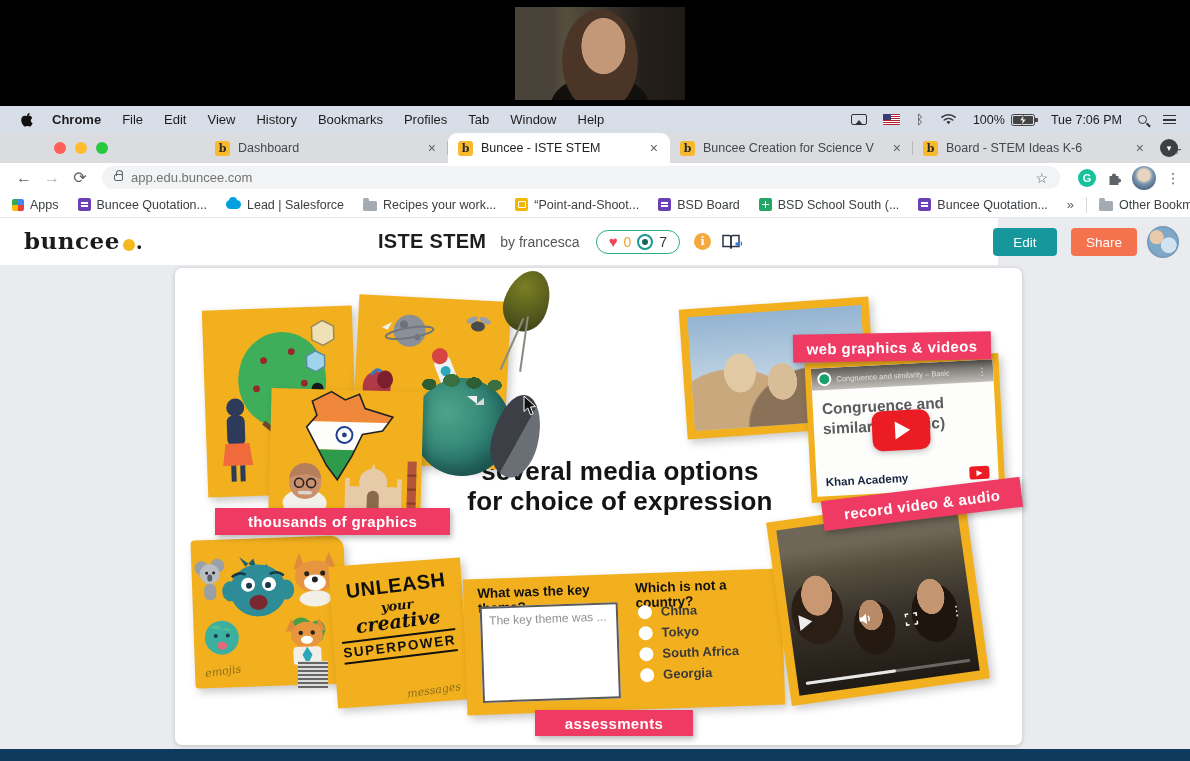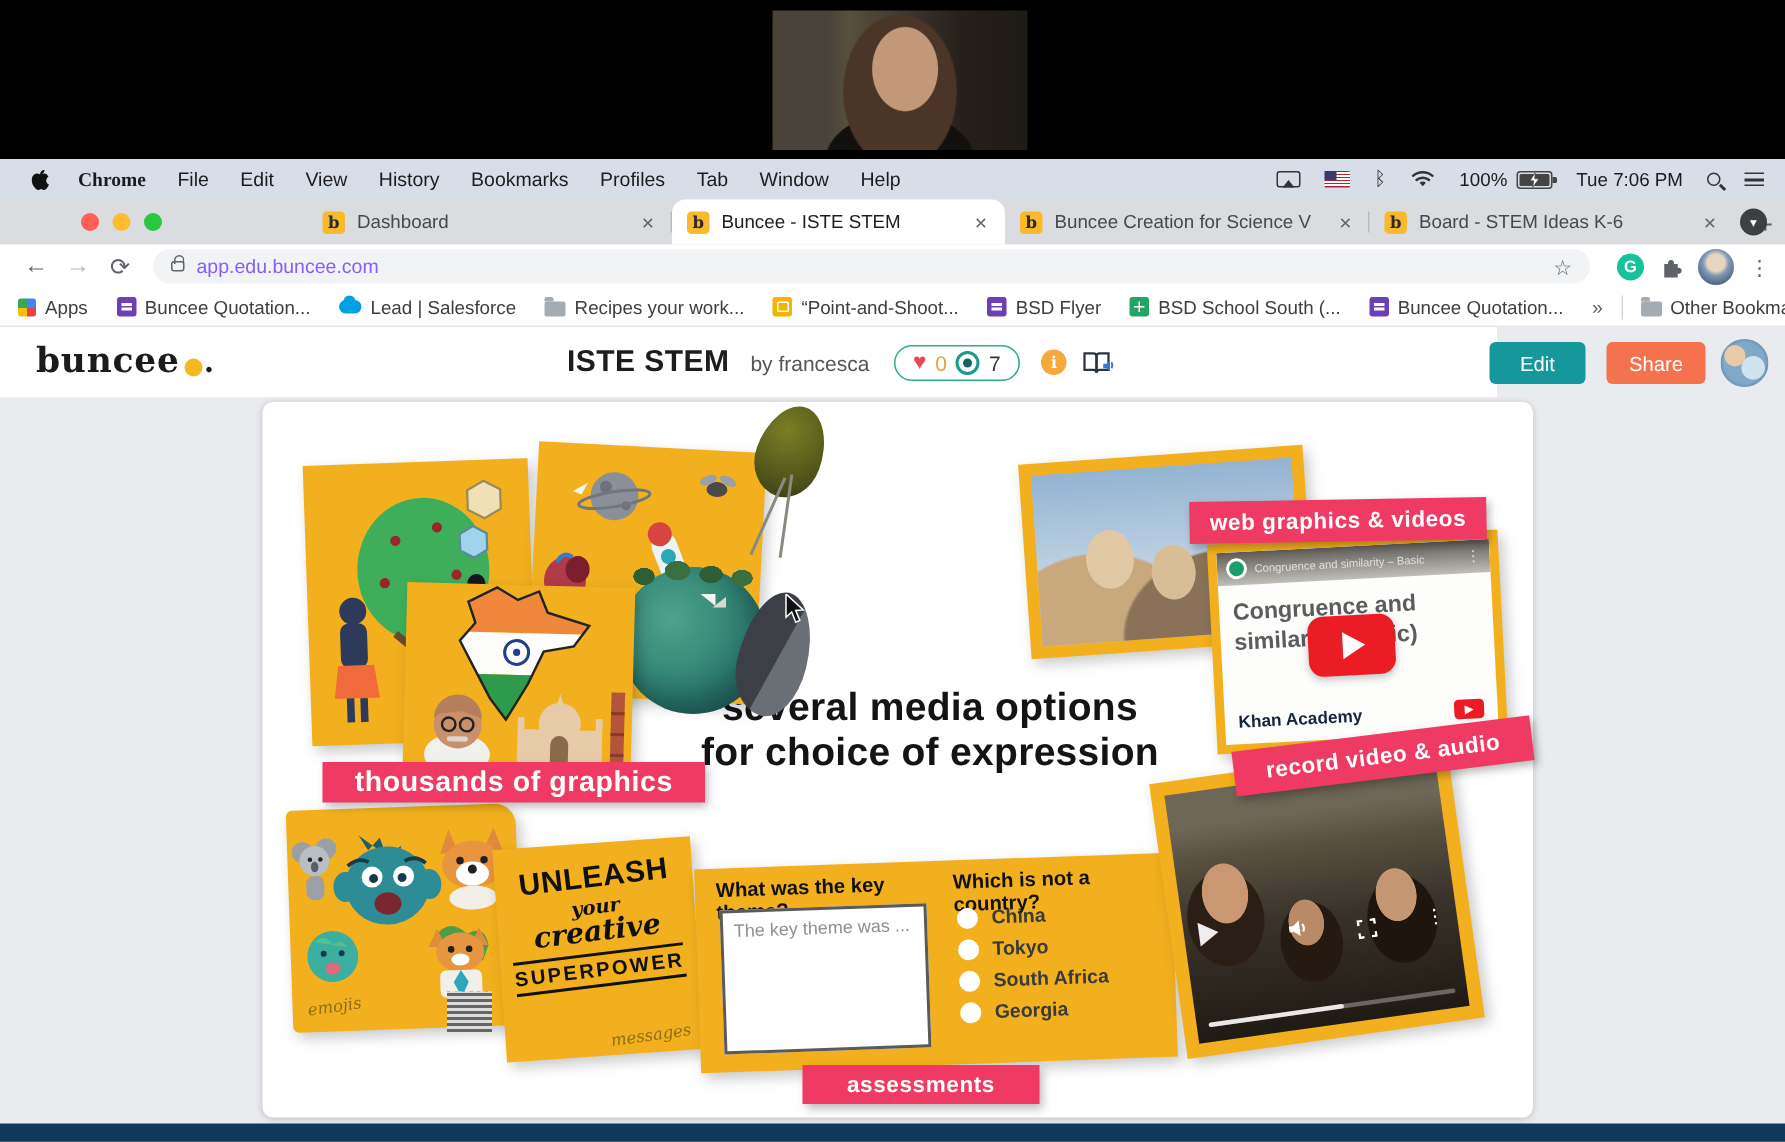--- a/index.html
+++ b/index.html
@@ -13,21 +13,21 @@
       radial-gradient(36px 46px at 52% 42%, #C39879 0 60%, rgba(0,0,0,0) 62%),
       radial-gradient(62px 84px at 50% 58%, #4A3526 0 60%, rgba(0,0,0,0) 62%),
       radial-gradient(70px 46px at 50% 108%, #12100d 0 70%, rgba(0,0,0,0) 72%),
       linear-gradient(90deg, #4A433A 0 22%, #57503F 30%, #3A332C 55%, #241F1A 75%, #1E1A16 100%);
   }
 
   
   #menu-bar { position:absolute; left:0; top:106px; width:1190px; height:27px; background:#D8DEE8;
     display:flex; align-items:center; padding:0 14px; font-size:13px; color:#1c1c1e; }
   .mitem { margin-right:21px; cursor:default; }
-  .mitem.bold { font-weight:700;font-family:Liberation Serif, serif; }
+  .mitem.bold { font-weight:700; }
   .apple-wrap { margin:0 18px 0 6px; display:flex; align-items:center; }
   .mspacer { flex:1; }
   .mi { display:inline-flex; align-items:center; justify-content:center; margin-left:16px; }
   .mtext { margin-left:16px; font-size:12.5px; }
   .flag { width:17px; height:11px; border-radius:1px;
     background: linear-gradient(180deg,#B22234 0 9%,#fff 9% 18%,#B22234 18% 27%,#fff 27% 36%,#B22234 36% 45%,#fff 45% 54%,#B22234 54% 63%,#fff 63% 72%,#B22234 72% 81%,#fff 81% 90%,#B22234 90%); position:relative; }
   .flag::before { content:""; position:absolute; left:0; top:0; width:8px; height:6px; background:#3C3B6E; }
   .bt { font-family:"DejaVu Sans", sans-serif; font-size:13px; color:#333; }
   .battery { position:relative; width:24px; height:12px; border:1px solid #444; border-radius:2.5px; margin-left:6px; }
   .battery::after { content:""; position:absolute; right:-4px; top:3px; width:2.5px; height:4px; background:#444; border-radius:0 1px 1px 0; }
@@ -54,21 +54,21 @@
   .newtab { width:26px; height:26px; display:flex; align-items:center; justify-content:center; color:#5f6368; font-size:17px; margin-left:8px; }
   .tab-search { position:absolute; right:12px; top:6px; width:18px; height:18px; border-radius:50%; background:#3c4043; color:#fff; display:flex; align-items:center; justify-content:center; font-size:9px; }
 
   
   #toolbar { position:absolute; left:0; top:163px; width:1190px; height:29px; background:#fff; display:flex; align-items:center; padding:0 10px; }
   .navbtn { color:#5f6368; font-size:16px; width:28px; text-align:center; }
   .navbtn.dim { color:#b6b9bd; }
   #omnibox { flex:1; height:23px; margin:0 8px; background:#F1F3F4; border-radius:12px; display:flex; align-items:center; padding:0 12px; font-size:13px; }
   .lock { width:9px; height:7px; border:1.4px solid #5f6368; border-radius:2px; position:relative; margin-right:8px; flex:none; }
   .lock::before { content:""; position:absolute; left:1px; top:-5px; width:5px; height:5px; border:1.4px solid #5f6368; border-bottom:none; border-radius:4px 4px 0 0; }
-  .url-domain { color:#8b5cf6; }
+  .url-domain { color:#737373; }
   .url-path { color:#5f6368; }
   #omnibox .star { margin-left:auto; color:#5f6368; font-size:14px; }
   .ext-g { width:18px; height:18px; border-radius:50%; background:#15C39A; color:#fff; font-size:11px; font-weight:700; display:flex; align-items:center; justify-content:center; margin-left:10px; }
   .ext-puzzle { margin-left:10px; display:flex; }
   .chrome-avatar { width:24px; height:24px; border-radius:50%; margin-left:10px;
     background: radial-gradient(circle at 50% 38%, #e8d5c0 0 30%, #7f9ab5 45%, #49627e 80%); }
   .menu-dots { color:#5f6368; font-size:14px; margin-left:10px; }
 
   
   #bookmarks-bar { position:absolute; left:0; top:192px; width:1190px; height:26px; background:#fff; display:flex; align-items:center; padding:0 12px; font-size:12.5px; color:#3c4043; border-bottom:1px solid #e4e6e8; }
@@ -138,21 +138,21 @@
   #balloon { left:322px; top:2px; width:52px; height:74px; z-index:2; }
   .balloon-env { position:absolute; left:8px; top:0; width:44px; height:62px; border-radius:50% 50% 48% 52%/58% 58% 42% 42%;
     background: radial-gradient(circle at 35% 30%, #7A7F24, #4C501A 70%, #34370F); transform:rotate(20deg); }
   .balloon-str { position:absolute; width:1.5px; height:56px; background:#8a8a80; left:14px; top:46px; transform:rotate(24deg); }
   .balloon-str.s2 { left:26px; transform:rotate(8deg); }
   #bird { left:292px; top:128px; width:18px; height:10px; z-index:3; }
   #bird::before, #bird::after { content:""; position:absolute; border-style:solid; }
   #bird::before { left:0; border-width:0 10px 8px 0; border-color:transparent #f2f2ef transparent transparent; }
   #bird::after { left:8px; top:2px; border-width:0 0 7px 9px; border-color:transparent transparent #d9d9d2 transparent; }
   .card-india { left:95px; top:122px; width:152px; height:122px; transform:rotate(1.5deg); z-index:3; }
-  #banner-graphics { left:40px; top:240px; width:255px; height:27px; font-size:19px; z-index:4; }
+  #banner-graphics { left:40px; top:240px; width:235px; height:27px; font-size:15px; z-index:4; }
   .card-emojis { left:18px; top:270px; width:153px; height:148px; transform:rotate(-2deg); z-index:1; border-radius:4px 14px 4px 4px; }
   .hand-label { position:absolute; font-style:italic; font-family:"DejaVu Serif", serif; font-size:11px; color:rgba(80,70,20,.62); }
   #qr { left:123px; top:393px; width:30px; height:27px; z-index:2;
     background: repeating-linear-gradient(0deg, #666 0 2px, #ddd 2px 4px), repeating-linear-gradient(90deg, rgba(40,40,40,.8) 0 2px, rgba(220,220,220,.55) 2px 5px); }
   .card-messages { left:158px; top:294px; width:132px; height:142px; transform:rotate(-4deg); z-index:2; text-align:center; padding-top:12px; color:#101010; }
   .msg1 { font-size:20px; font-weight:900; letter-spacing:.5px; transform:rotate(-3deg); }
   .msg2 { font-family:"DejaVu Serif", serif; font-style:italic; font-weight:700; font-size:13px; margin-top:1px; transform:rotate(-3deg); }
   .msg3 { font-family:"DejaVu Serif", serif; font-style:italic; font-weight:700; font-size:19px; margin-top:-3px; transform:rotate(-3deg); }
   .msg4 { display:inline-block; font-size:13.5px; font-weight:700; letter-spacing:1.6px; margin-top:3px; padding:2px 0; border-top:2px solid #111; border-bottom:2px solid #111; transform:rotate(-3deg); }
   .card-assess { left:290px; top:306px; width:318px; height:136px; transform:rotate(-2deg); z-index:2; }
@@ -338,21 +338,21 @@
     <span class="bm">
         <span class="bi folder"></span>
         <span>Recipes your work...</span>
       </span>
     <span class="bm">
         <span class="bi slides"></span>
         <span>“Point-and-Shoot...</span>
       </span>
     <span class="bm">
         <span class="bi doc"></span>
-        <span>BSD Flyer</span>
+        <span>BSD Board</span>
       </span>
     <span class="bm">
         <span class="bi sheets"></span>
         <span>BSD School South (...</span>
       </span>
     <span class="bm">
         <span class="bi doc"></span>
         <span>Buncee Quotation...</span>
       </span>
     <span class="bm-right">

